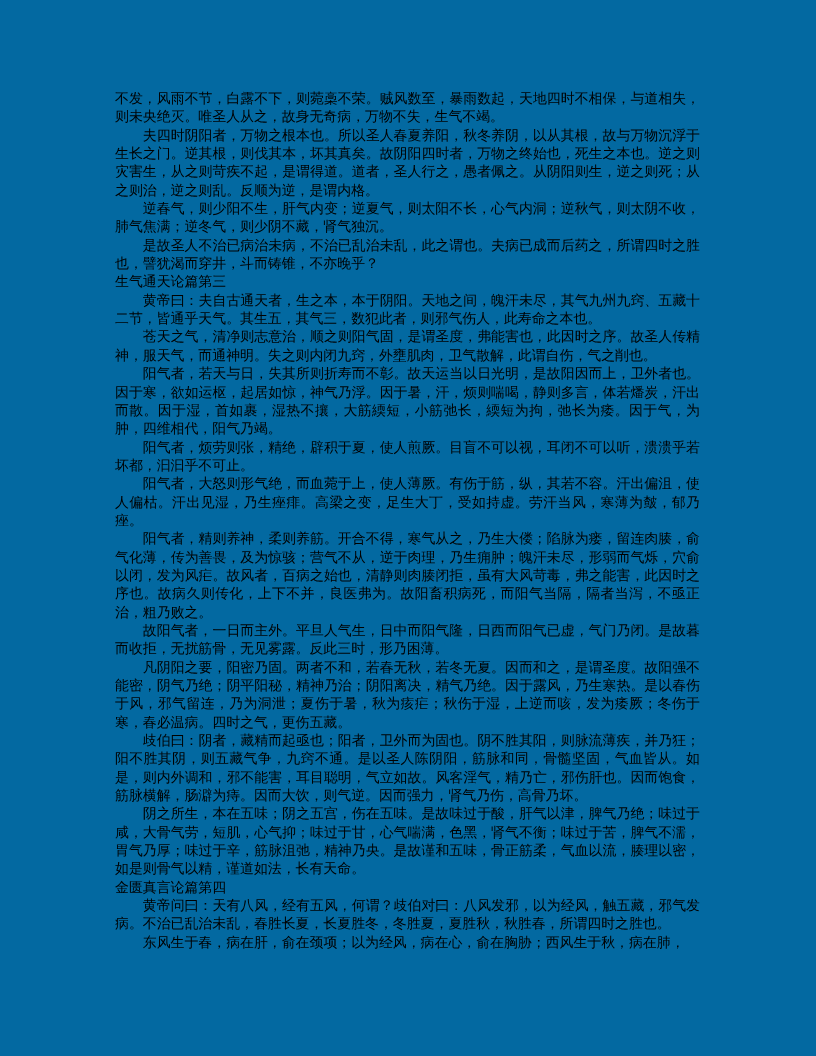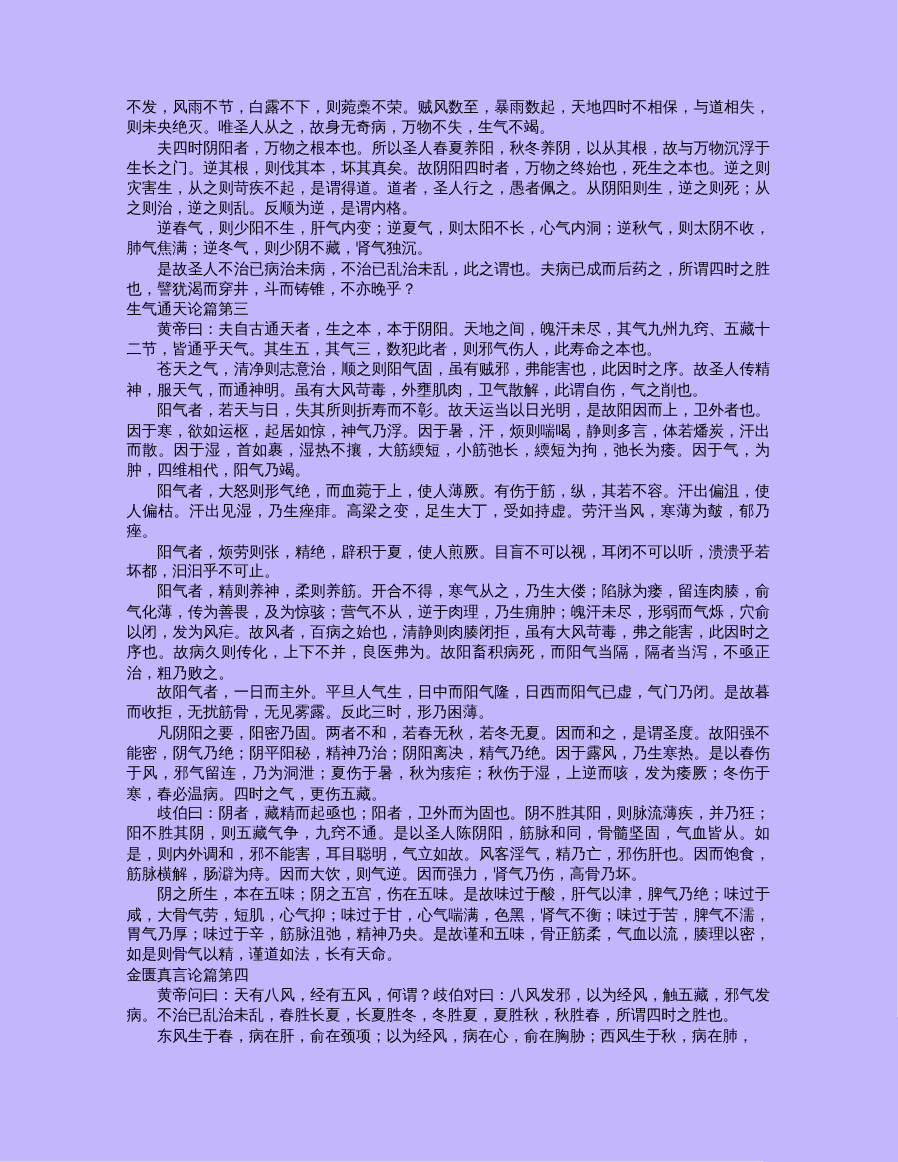--- a/index.html
+++ b/index.html
@@ -10,21 +10,21 @@
   body {
     width: 816px;
     height: 1056px;
     overflow: hidden;
   }
   .page {
     box-sizing: border-box;
     width: 816px;
     height: 1056px;
     padding: 90px 116px 4px 115px;
-    background: #c4b5fd;
+    background: #0369a1;
   }
   .doc {
     width: 585px;
     font-family: "Liberation Serif", "DejaVu Serif", serif;
     font-size: 13.9px;
     line-height: 18.35px;
     color: #000000;
     text-align: justify;
     text-justify: inter-ideograph;
     word-break: normal;
@@ -46,24 +46,24 @@
 <body>
 
 <main class="page">
   <div class="doc" id="doc-content">
       <p class="plain">不发，风雨不节，白露不下，则菀槀不荣。贼风数至，暴雨数起，天地四时不相保，与道相失，则未央绝灭。唯圣人从之，故身无奇病，万物不失，生气不竭。</p>
       <p class="indent">夫四时阴阳者，万物之根本也。所以圣人春夏养阳，秋冬养阴，以从其根，故与万物沉浮于生长之门。逆其根，则伐其本，坏其真矣。故阴阳四时者，万物之终始也，死生之本也。逆之则灾害生，从之则苛疾不起，是谓得道。道者，圣人行之，愚者佩之。从阴阳则生，逆之则死；从之则治，逆之则乱。反顺为逆，是谓内格。</p>
       <p class="indent">逆春气，则少阳不生，肝气内变；逆夏气，则太阳不长，心气内洞；逆秋气，则太阴不收，肺气焦满；逆冬气，则少阴不藏，肾气独沉。</p>
       <p class="indent">是故圣人不治已病治未病，不治已乱治未乱，此之谓也。夫病已成而后药之，所谓四时之胜也，譬犹渴而穿井，斗而铸锥，不亦晚乎？</p>
       <p class="heading">生气通天论篇第三</p>
       <p class="indent">黄帝曰：夫自古通天者，生之本，本于阴阳。天地之间，魄汗未尽，其气九州九窍、五藏十二节，皆通乎天气。其生五，其气三，数犯此者，则邪气伤人，此寿命之本也。</p>
-      <p class="indent">苍天之气，清净则志意治，顺之则阳气固，虽有贼邪，弗能害也，此因时之序。故圣人传精神，服天气，而通神明。虽有大风苛毒，外壅肌肉，卫气散解，此谓自伤，气之削也。</p>
+      <p class="indent">苍天之气，清净则志意治，顺之则阳气固，是谓圣度，弗能害也，此因时之序。故圣人传精神，服天气，而通神明。失之则内闭九窍，外壅肌肉，卫气散解，此谓自伤，气之削也。</p>
       <p class="indent">阳气者，若天与日，失其所则折寿而不彰。故天运当以日光明，是故阳因而上，卫外者也。因于寒，欲如运枢，起居如惊，神气乃浮。因于暑，汗，烦则喘喝，静则多言，体若燔炭，汗出而散。因于湿，首如裹，湿热不攘，大筋緛短，小筋弛长，緛短为拘，弛长为痿。因于气，为肿，四维相代，阳气乃竭。</p>
+      <p class="indent">阳气者，烦劳则张，精绝，辟积于夏，使人煎厥。目盲不可以视，耳闭不可以听，溃溃乎若坏都，汩汩乎不可止。</p>
       <p class="indent">阳气者，大怒则形气绝，而血菀于上，使人薄厥。有伤于筋，纵，其若不容。汗出偏沮，使人偏枯。汗出见湿，乃生痤痱。高梁之变，足生大丁，受如持虚。劳汗当风，寒薄为皶，郁乃痤。</p>
-      <p class="indent">阳气者，烦劳则张，精绝，辟积于夏，使人煎厥。目盲不可以视，耳闭不可以听，溃溃乎若坏都，汩汩乎不可止。</p>
       <p class="indent">阳气者，精则养神，柔则养筋。开合不得，寒气从之，乃生大偻；陷脉为瘘，留连肉腠，俞气化薄，传为善畏，及为惊骇；营气不从，逆于肉理，乃生痈肿；魄汗未尽，形弱而气烁，穴俞以闭，发为风疟。故风者，百病之始也，清静则肉腠闭拒，虽有大风苛毒，弗之能害，此因时之序也。故病久则传化，上下不并，良医弗为。故阳畜积病死，而阳气当隔，隔者当泻，不亟正治，粗乃败之。</p>
       <p class="indent">故阳气者，一日而主外。平旦人气生，日中而阳气隆，日西而阳气已虚，气门乃闭。是故暮而收拒，无扰筋骨，无见雾露。反此三时，形乃困薄。</p>
       <p class="indent">凡阴阳之要，阳密乃固。两者不和，若春无秋，若冬无夏。因而和之，是谓圣度。故阳强不能密，阴气乃绝；阴平阳秘，精神乃治；阴阳离决，精气乃绝。因于露风，乃生寒热。是以春伤于风，邪气留连，乃为洞泄；夏伤于暑，秋为痎疟；秋伤于湿，上逆而咳，发为痿厥；冬伤于寒，春必温病。四时之气，更伤五藏。</p>
       <p class="indent">歧伯曰：阴者，藏精而起亟也；阳者，卫外而为固也。阴不胜其阳，则脉流薄疾，并乃狂；阳不胜其阴，则五藏气争，九窍不通。是以圣人陈阴阳，筋脉和同，骨髓坚固，气血皆从。如是，则内外调和，邪不能害，耳目聪明，气立如故。风客淫气，精乃亡，邪伤肝也。因而饱食，筋脉横解，肠澼为痔。因而大饮，则气逆。因而强力，肾气乃伤，高骨乃坏。</p>
       <p class="indent">阴之所生，本在五味；阴之五宫，伤在五味。是故味过于酸，肝气以津，脾气乃绝；味过于咸，大骨气劳，短肌，心气抑；味过于甘，心气喘满，色黑，肾气不衡；味过于苦，脾气不濡，胃气乃厚；味过于辛，筋脉沮弛，精神乃央。是故谨和五味，骨正筋柔，气血以流，腠理以密，如是则骨气以精，谨道如法，长有天命。</p>
       <p class="heading">金匮真言论篇第四</p>
       <p class="indent">黄帝问曰：天有八风，经有五风，何谓？歧伯对曰：八风发邪，以为经风，触五藏，邪气发病。不治已乱治未乱，春胜长夏，长夏胜冬，冬胜夏，夏胜秋，秋胜春，所谓四时之胜也。</p>
       <p class="indent">东风生于春，病在肝，俞在颈项；以为经风，病在心，俞在胸胁；西风生于秋，病在肺，</p>
     </div>
 </main>

